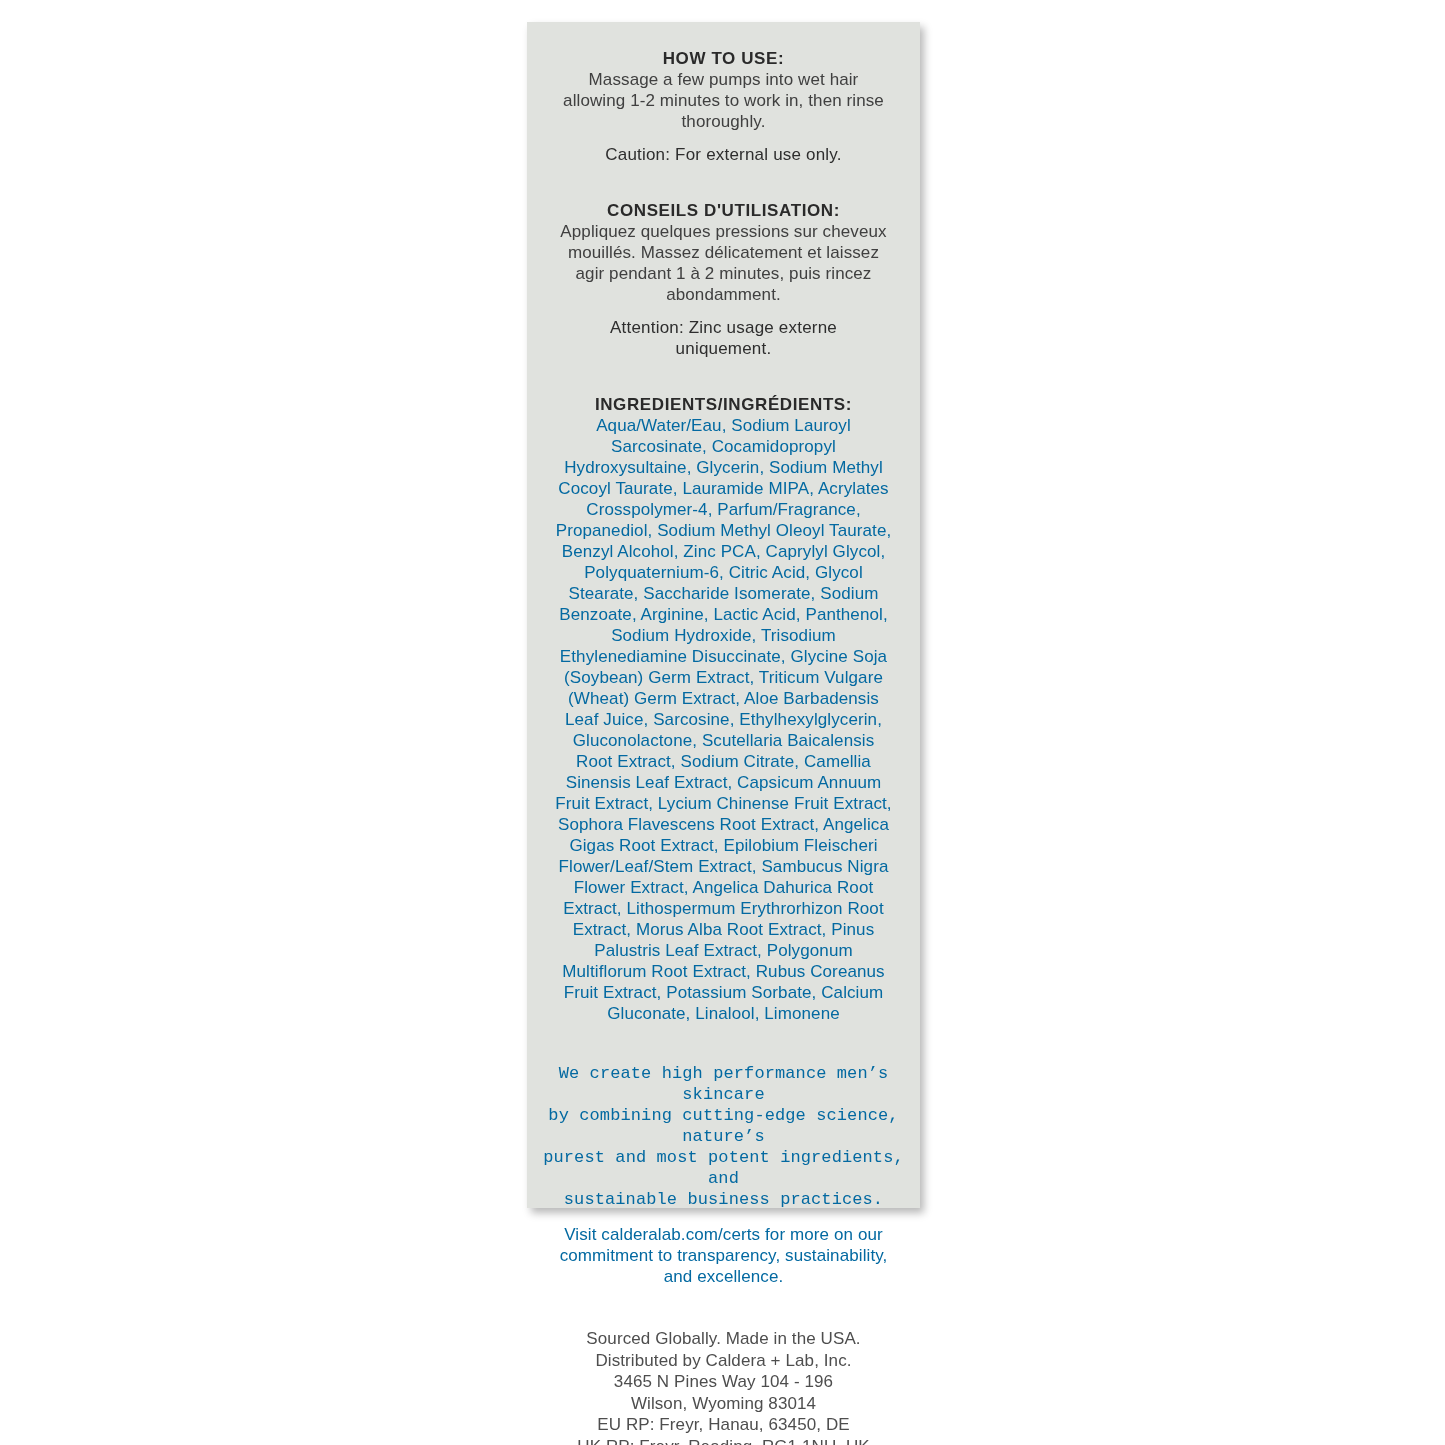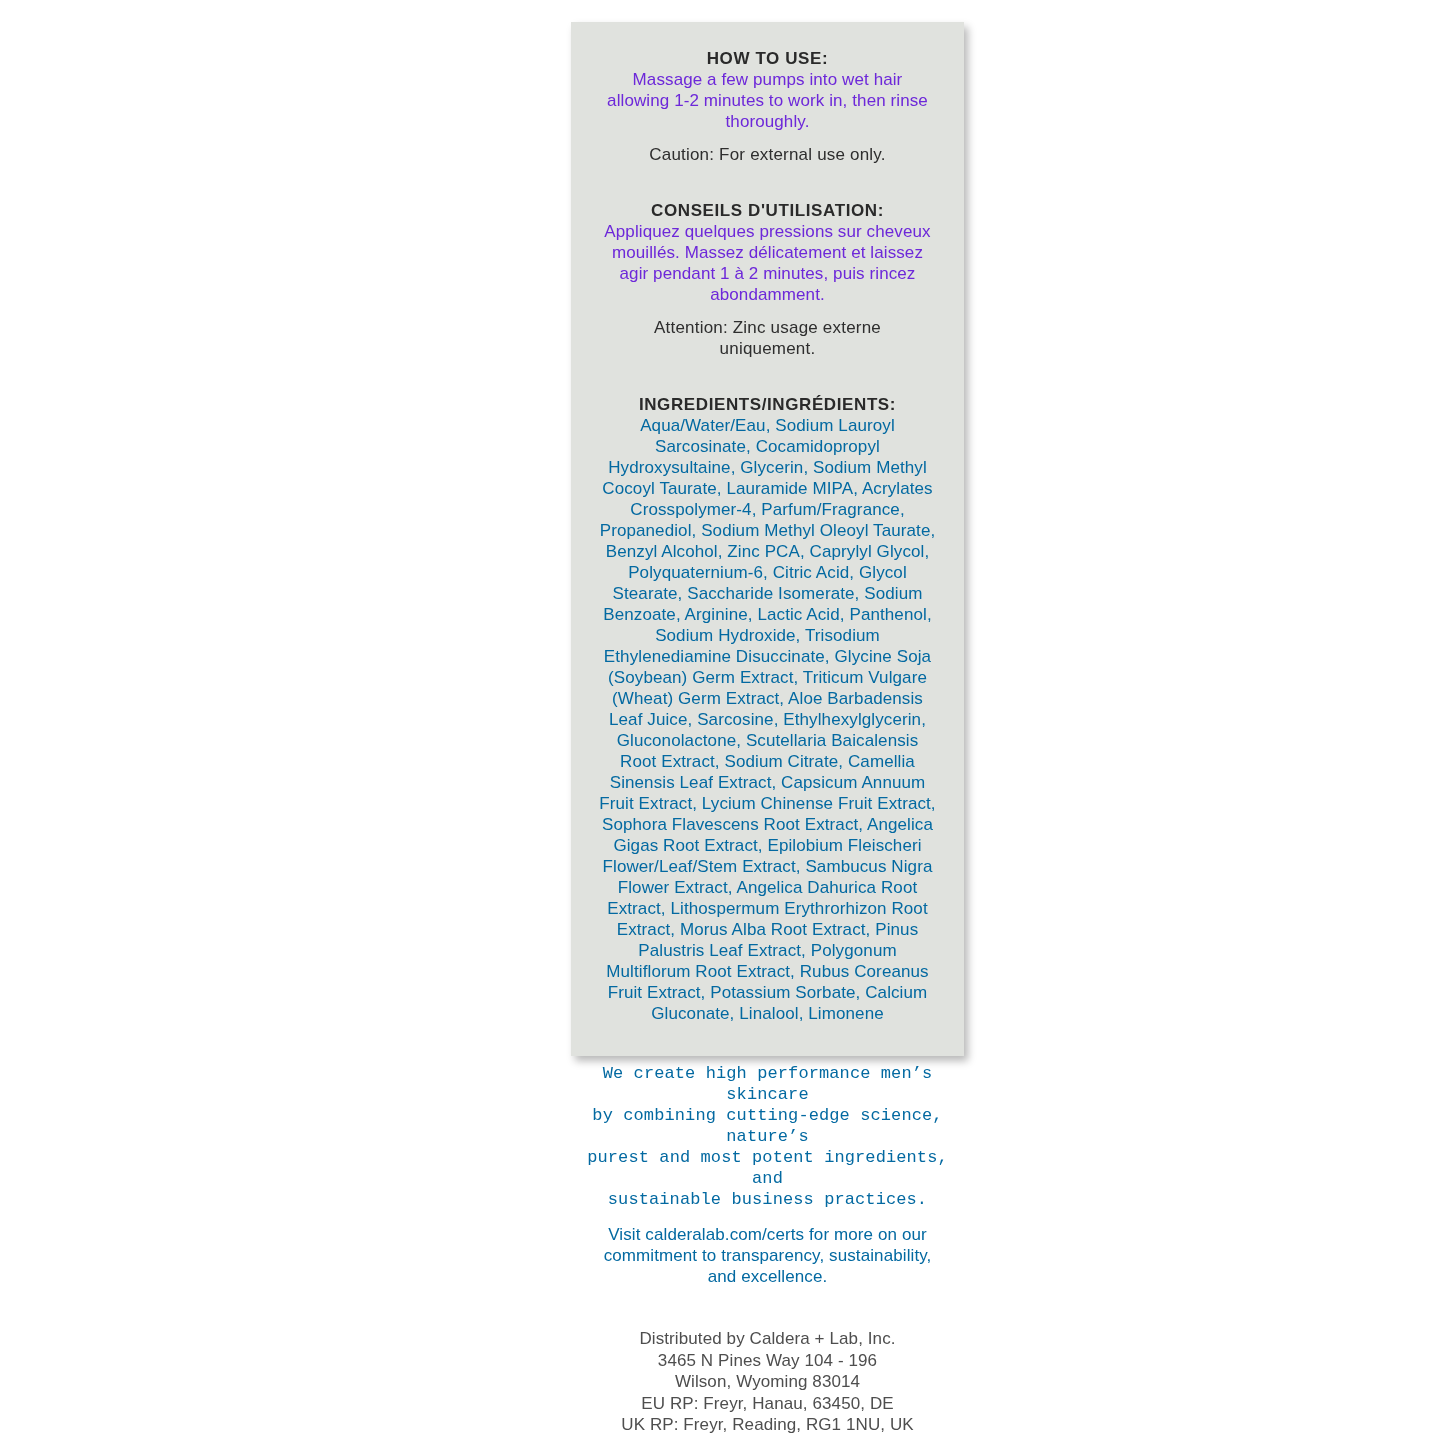--- a/index.html
+++ b/index.html
@@ -15,44 +15,43 @@
     width: 1445px;
     height: 1445px;
     background: #ffffff;
     overflow: hidden;
   }
   .panel {
     position: absolute;
     left: 527px;
     top: 22px;
     width: 393px;
-    height: 1034px;
+    height: 1186px;
     background: #e0e2de;
     box-shadow: 4px 5px 8px rgba(0,0,0,0.28);
     text-align: center;
     box-sizing: border-box;
     padding-top: 26px;
-    margin-left: 44px;
   }
   .panel h2 {
     margin: 0;
     font-size: 17px;
     line-height: 21px;
     font-weight: 700;
     color: #2a2a2a;
     letter-spacing: 0.6px;
     white-space: pre-line;
   }
   .panel p {
     margin: 0;
     font-size: 17px;
     line-height: 21px;
     white-space: pre-line;
   }
-  .body-dark  { color: #6d28d9; letter-spacing: 0.1px; }
+  .body-dark  { color: #404040; letter-spacing: 0.1px; }
   .caution    { color: #2e2e2e; font-weight: 400; letter-spacing: 0.2px; }
   .muted      { color: #0369a1; letter-spacing: 0.1px; }
   .mt12 { margin-top: 12px !important; }
   .mt14 { margin-top: 14px !important; }
   .mt35 { margin-top: 35px !important; }
   .mt39 { margin-top: 39px !important; font-family: Liberation Mono, monospace; }
   .footer {
     margin-top: 41px;
     font-size: 17px;
     line-height: 21.5px;
@@ -116,20 +115,21 @@
 
     <p class="muted mt39">We create high performance men’s skincare
 by combining cutting-edge science, nature’s
 purest and most potent ingredients, and
 sustainable business practices.</p>
     <p class="muted mt14">Visit calderalab.com/certs for more on our
 commitment to transparency, sustainability,
 and excellence.</p>
 
     <div class="footer">
+      <div>Sourced Globally. Made in the USA.</div>
       <div>Distributed by Caldera + Lab, Inc.</div>
       <div>3465 N Pines Way 104 - 196</div>
       <div>Wilson, Wyoming 83014</div>
       <div class="underline">EU RP: Freyr, Hanau, 63450, DE</div>
       <div>UK RP: Freyr, Reading, RG1 1NU, UK</div>
     </div>
 
   </section>
 </div>
 

